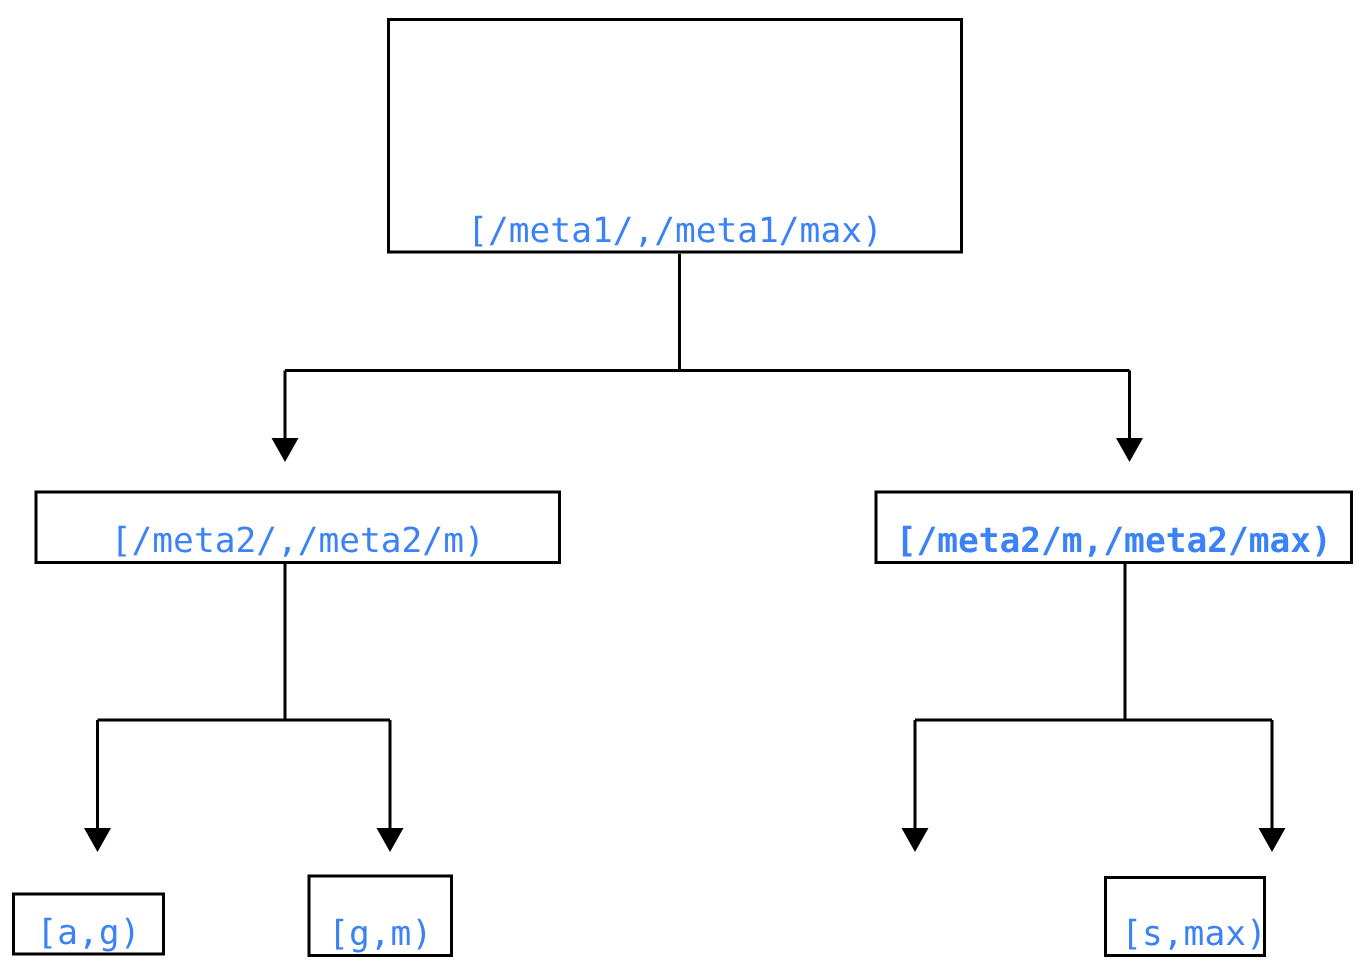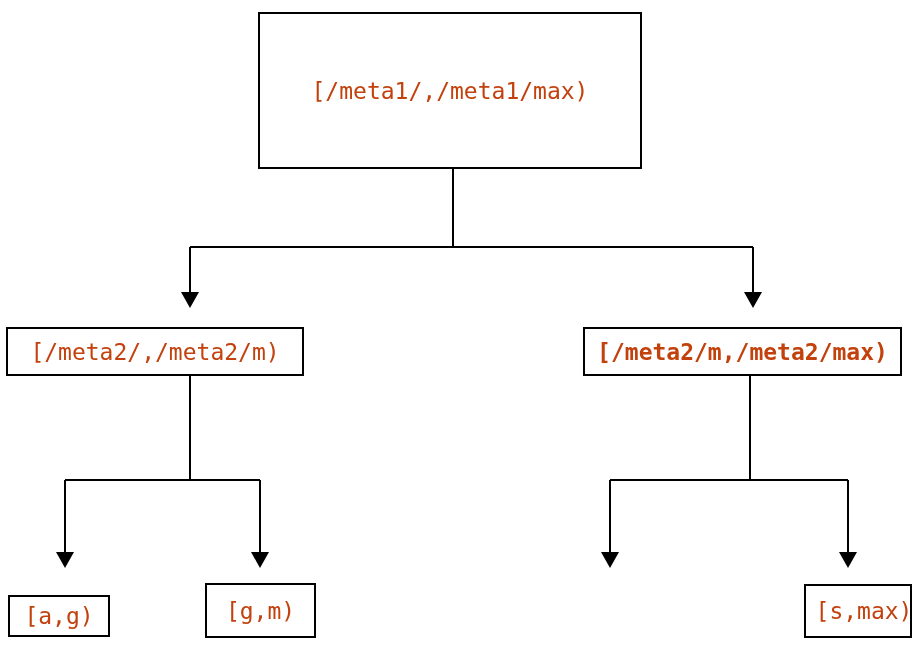--- a/index.html
+++ b/index.html
@@ -18,36 +18,36 @@
     position: absolute;
     left: 0; top: 0;
     width: 912px;
     height: 652px;
   }
   .node {
     position: absolute;
     border: 2px solid #000000;
     background: #ffffff;
     display: flex;
-    align-items: center;
+    align-items: flex-end;
     justify-content: center;
-    color: #c2410c;
+    color: #3b82f6;
     font-size: 23px;
     font-weight: normal;
     white-space: nowrap;
     letter-spacing: 0;
   }
   
   .node-root      { left: 258px; top: 12px;  width: 384px; height: 157px; }
-  .node-l2-left   { left: 6px;  top: 327px; width: 298px; height: 49px; }
+  .node-l2-left   { left: 23px;  top: 327px; width: 351px; height: 49px; }
   .node-l2-right  { left: 583px; top: 327px; width: 319px; height: 49px; font-weight: bold; }
   .node-leaf-ag   { left: 8px;   top: 595px; width: 102px; height: 42px; }
-  .node-leaf-gm   { left: 205px; top: 583px; width: 111px;  height: 55px; }
+  .node-leaf-gm   { left: 205px; top: 583px; width: 97px;  height: 55px; }
   .node-leaf-ms   { left: 553px; top: 584px; width: 100px; height: 54px; }
-  .node-leaf-smax { left: 804px; top: 584px; width: 108px; height: 54px; padding-left: 12px; }
+  .node-leaf-smax { left: 736px; top: 584px; width: 108px; height: 54px; padding-left: 12px; }
 </style>
 </head>
 <body>
 
 <div class="stage">
 
   <svg class="edges" viewBox="0 0 912 652" xmlns="http://www.w3.org/2000/svg">
     <g stroke="#000000" stroke-width="2" fill="none">
 
       <path d="M453,169 V247"></path>

